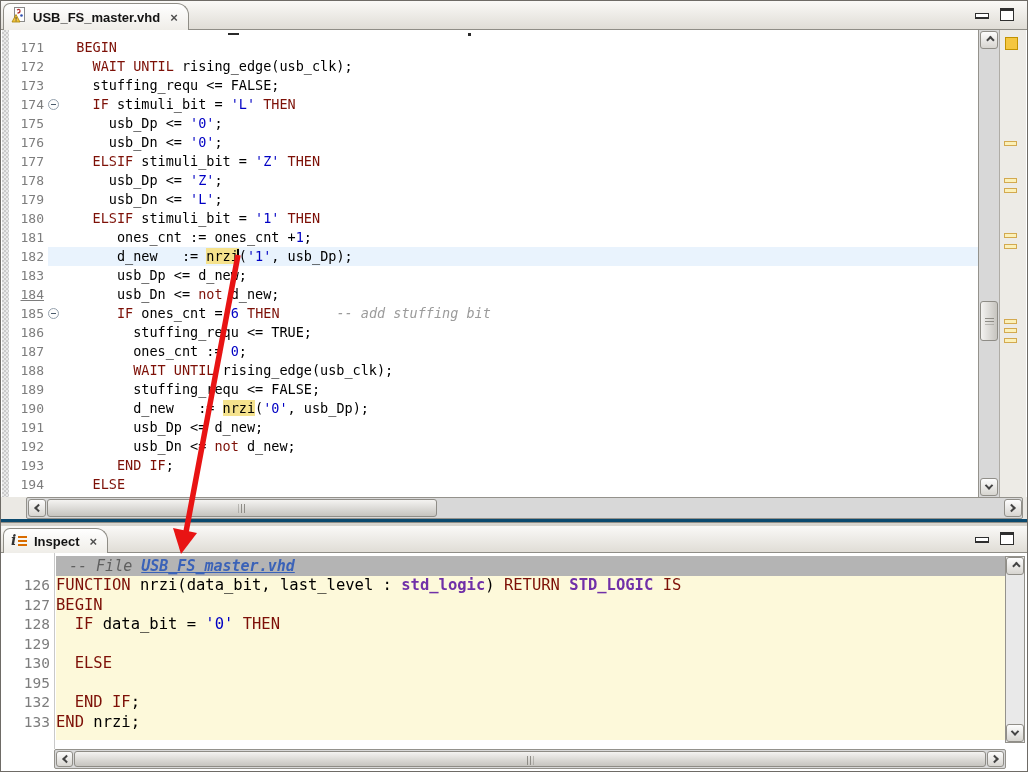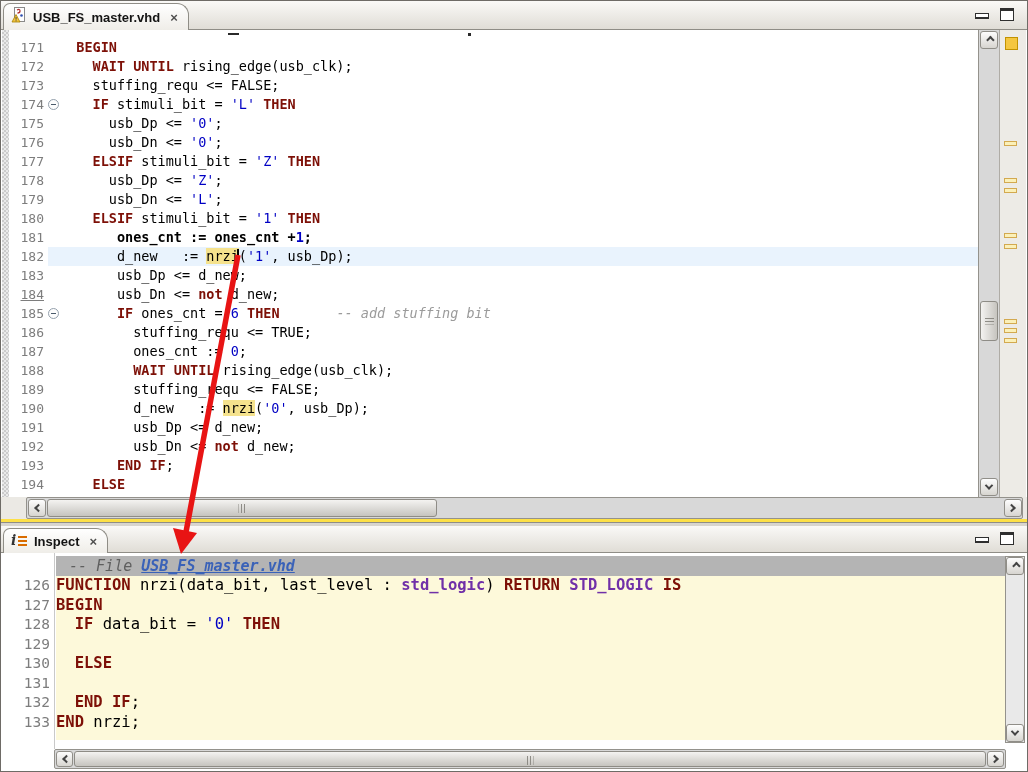--- a/index.html
+++ b/index.html
@@ -1,21 +1,21 @@
 <!DOCTYPE html>
 <html><head>
 <meta charset="utf-8">
 <style>
   * { box-sizing: border-box; margin: 0; padding: 0; }
   html,body { width:1028px; height:772px; }
   body { font-family:"Liberation Sans", sans-serif; background:#D8D5CE; position:relative; overflow:hidden; }
   .window { position:absolute; inset:0; border:1px solid #6E6B66; background:#D8D5CE; }
 
   
-  .pane { position:absolute; left:0; width:1026px; background:#fde047; }
+  .pane { position:absolute; left:0; width:1026px; background:#0c4a6e; }
   .tabstrip { position:relative; height:29px;
     background:linear-gradient(#FAF9F7, #E0DDD6);
     border-bottom:1px solid #8F8D86; }
   .tab { position:absolute; left:2px; top:2px; height:27px; display:flex; align-items:center;
     gap:6px; padding:0 10px 0 7px;
     background:linear-gradient(#FFFFFF, #EFEDE8);
     border:1px solid #8F8D86; border-bottom:none; border-radius:7px 12px 0 0; z-index:3; }
   .tab-label { font-size:13px; font-weight:600; color:#141414; white-space:nowrap; }
   .tab-close { font-size:13px; font-weight:bold; color:#4F4F4F; margin-left:4px; cursor:default; line-height:1; }
   .btn-min, .btn-max { position:absolute; background:#FFFFFF; }
@@ -34,21 +34,21 @@
   .ed-numbers .ln { position:absolute; right:3px; height:19px; line-height:19px;
     font-family:"DejaVu Sans Mono", monospace; font-size:13px; color:#7D7D7D;margin-left:20px; }
   .fold-col { position:absolute; left:46px; top:0; width:13px; height:100%; background:#FFFFFF; }
   .fold-icon { position:absolute; left:47px; width:11px; height:11px; border:1px solid #94A0AC;
     border-radius:50%; background:#FDFDFD; z-index:2; }
   .fold-icon::after { content:""; position:absolute; left:2px; top:4px; width:5px; height:1px; background:#4A5A6A; }
   .cur-line { position:absolute; left:47px; width:930px; height:19px; background:#E9F3FD; }
   .ed-code { position:absolute; left:59px; top:0; width:918px; height:100%; overflow:hidden; }
   .code-line { position:absolute; left:0; height:19px; line-height:19px; white-space:pre;
     font-family:"DejaVu Sans Mono", monospace; font-size:13.5px; color:#000; }
-  .k { color:#7D1007; font-weight:bold; }
+  .k { color:#7D1007; font-weight:normal; }
   .s { color:#0000C4; }
   .c { color:#9B9B9B; font-style:italic; }
   .t { color:#7030A8; font-weight:bold; }
   .occ { background:#F5E28D; }
   .frag { position:absolute; background:#2A2A2A; }
   .caret { position:absolute; left:236px; width:2px; height:15px; background:#000; z-index:2; }
 
   
   .vscroll { position:absolute; top:0; width:22px; height:100%; background:#D8D8D8;
     border-left:1px solid #94928C; border-right:1px solid #94928C; }
@@ -169,21 +169,21 @@
       <div class="code-line" style="top: 8px;"><span>  </span><span class="k">BEGIN</span></div>
           <div class="code-line" style="top: 27px;"><span>    </span><span class="k">WAIT UNTIL</span><span> rising_edge(usb_clk);</span></div>
           <div class="code-line" style="top: 46px;"><span>    stuffing_requ &lt;= FALSE;</span></div>
           <div class="code-line" style="top: 65px;"><span>    </span><span class="k">IF</span><span> stimuli_bit = </span><span class="s">'L'</span><span> </span><span class="k">THEN</span></div>
           <div class="code-line" style="top: 84px;"><span>      usb_Dp &lt;= </span><span class="s">'0'</span><span>;</span></div>
           <div class="code-line" style="top: 103px;"><span>      usb_Dn &lt;= </span><span class="s">'0'</span><span>;</span></div>
           <div class="code-line" style="top: 122px;"><span>    </span><span class="k">ELSIF</span><span> stimuli_bit = </span><span class="s">'Z'</span><span> </span><span class="k">THEN</span></div>
           <div class="code-line" style="top: 141px;"><span>      usb_Dp &lt;= </span><span class="s">'Z'</span><span>;</span></div>
           <div class="code-line" style="top: 160px;"><span>      usb_Dn &lt;= </span><span class="s">'L'</span><span>;</span></div>
           <div class="code-line" style="top: 179px;"><span>    </span><span class="k">ELSIF</span><span> stimuli_bit = </span><span class="s">'1'</span><span> </span><span class="k">THEN</span></div>
-          <div class="code-line" style="top: 198px; font-weight: bold;"><span>       ones_cnt := ones_cnt +</span><span class="s">1</span><span>;</span></div>
+          <div class="code-line" style="top: 198px;"><span>       ones_cnt := ones_cnt +</span><span class="s">1</span><span>;</span></div>
           <div class="code-line" style="top: 217px;"><span>       d_new   := </span><span class="occ">nrzi</span><span>(</span><span class="s">'1'</span><span>, usb_Dp);</span></div>
           <div class="code-line" style="top: 236px;"><span>       usb_Dp &lt;= d_new;</span></div>
           <div class="code-line" style="top: 255px;"><span>       usb_Dn &lt;= </span><span class="k">not</span><span> d_new;</span></div>
           <div class="code-line" style="top: 274px;"><span>       </span><span class="k">IF</span><span> ones_cnt = </span><span class="s">6</span><span> </span><span class="k">THEN</span><span>       </span><span class="c">-- add stuffing bit</span></div>
           <div class="code-line" style="top: 293px;"><span>         stuffing_requ &lt;= TRUE;</span></div>
           <div class="code-line" style="top: 312px;"><span>         ones_cnt := </span><span class="s">0</span><span>;</span></div>
           <div class="code-line" style="top: 331px;"><span>         </span><span class="k">WAIT UNTIL</span><span> rising_edge(usb_clk);</span></div>
           <div class="code-line" style="top: 350px;"><span>         stuffing_requ &lt;= FALSE;</span></div>
           <div class="code-line" style="top: 369px;"><span>         d_new   := </span><span class="occ">nrzi</span><span>(</span><span class="s">'0'</span><span>, usb_Dp);</span></div>
           <div class="code-line" style="top: 388px;"><span>         usb_Dp &lt;= d_new;</span></div>
@@ -246,21 +246,21 @@
       <div class="btn-max" style="top:6px;"></div>
     </div>
 
     <div class="inspect-body">
       <div class="insp-gutter" id="insp-gutter">
           <div class="ln" style="top: 23px;">126</div>
           <div class="ln" style="top: 42.5px;">127</div>
           <div class="ln" style="top: 62px;">128</div>
           <div class="ln" style="top: 81.5px;">129</div>
           <div class="ln" style="top: 101px;">130</div>
-          <div class="ln" style="top: 120.5px;">131</div>
+          <div class="ln" style="top: 120.5px;">195</div>
           <div class="ln" style="top: 140px;">132</div>
           <div class="ln" style="top: 159.5px;">133</div>
         </div>
       <div class="insp-yellow"></div>
       <div class="insp-header"><span class="cmt">-- File </span><a class="filelink" href="#">USB_FS_master.vhd</a></div>
       <div class="insp-code" id="insp-code">
           <div class="code-line" style="top: 23px;"><span class="k">FUNCTION</span><span> nrzi(data_bit, last_level : </span><span class="t">std_logic</span><span>) </span><span class="k">RETURN</span><span> </span><span class="t">STD_LOGIC</span><span> </span><span class="k">IS</span></div>
           <div class="code-line" style="top: 42.5px;"><span class="k">BEGIN</span></div>
           <div class="code-line" style="top: 62px;"><span>  </span><span class="k">IF</span><span> data_bit = </span><span class="s">'0'</span><span> </span><span class="k">THEN</span></div>
           <div class="code-line" style="top: 101px;"><span>  </span><span class="k">ELSE</span></div>

